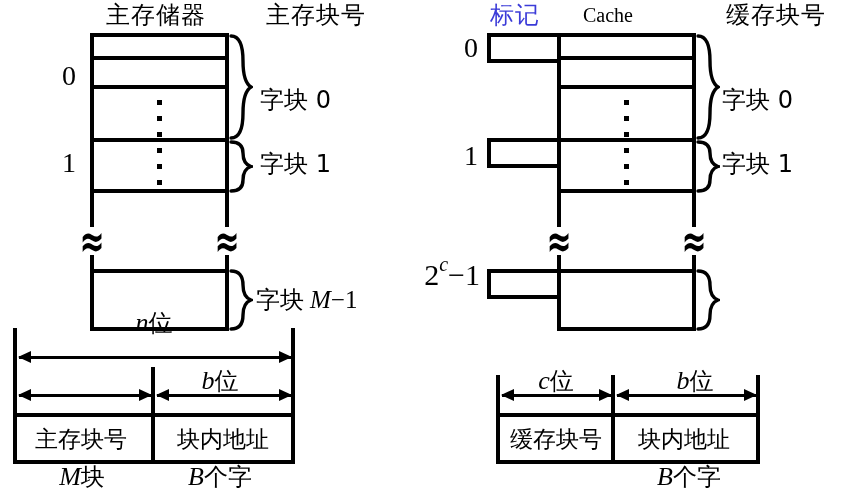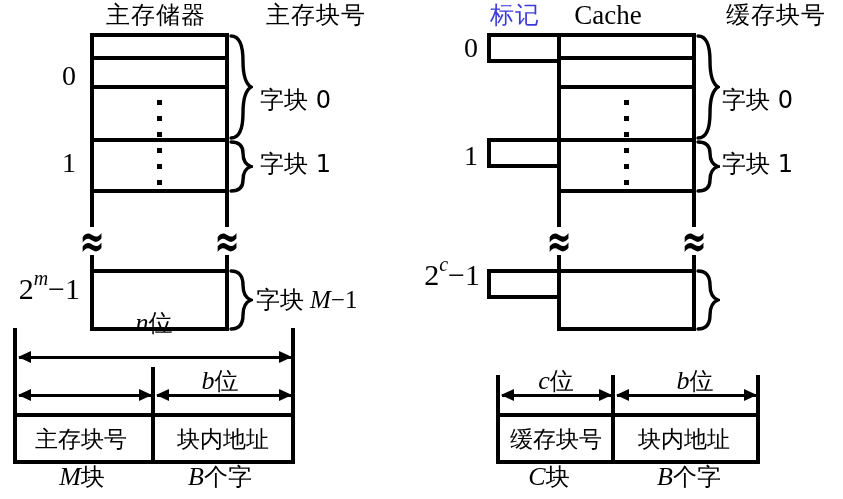--- a/index.html
+++ b/index.html
@@ -64,38 +64,37 @@
     </div>
 
   <div class="brk" style="left:72px;top:228px">≈</div>
   <div class="brk" style="left:207px;top:228px">≈</div>
   <div class="vl" style="left:90px;top:255px;height:16px"></div>
   <div class="vl" style="left:225px;top:255px;height:16px"></div>
   <div class="bx" style="left:90px;top:269px;width:139px;height:62px"></div>
 
   <div class="num" style="left:54px;top:61px;width:30px">0</div>
   <div class="num" style="left:54px;top:148px;width:30px">1</div>
-  <div class="pow" style="left:0;top:272px;width:80px"><span>2</span><sup>m</sup><span>−1</span></div>
 
   <svg class="brace" style="left:229px;top:34px" width="24" height="106" viewBox="0 0 24 106">
     <path d="M2,2 Q14,2 14,27 Q14,48 22,53 Q14,58 14,79 Q14,104 2,104" fill="none" stroke="#000" stroke-width="3.4" stroke-linecap="round"></path>
     </svg>
   <svg class="brace" style="left:229px;top:140px" width="24" height="53" viewBox="0 0 24 53">
     <path d="M2,2 Q14,2 14,13 Q14,24 22,26.5 Q14,29 14,40 Q14,51 2,51" fill="none" stroke="#000" stroke-width="3.4" stroke-linecap="round"></path>
     </svg>
   <svg class="brace" style="left:229px;top:269px" width="24" height="62" viewBox="0 0 24 62">
     <path d="M2,2 Q14,2 14,16 Q14,28 22,31 Q14,34 14,46 Q14,60 2,60" fill="none" stroke="#000" stroke-width="3.4" stroke-linecap="round"></path>
     </svg>
 
   <div class="lbl" style="left:260px;top:87px">字块 0</div>
   <div class="lbl" style="left:260px;top:151px">字块 1</div>
   <div class="lbl" style="left:256px;top:287px"><span>字块</span><span class="it">M</span><span class="tail">−1</span></div>
 
   <div class="abs cjk t blue" style="left:485px;top:2px;width:60px">标记</div>
-  <div class="abs t serif" style="left:568px;top:2px;width:80px;font-size:27px;line-height:26px">Cache</div>
+  <div class="abs t serif" style="left:568px;top:2px;width:80px;font-size:20px;line-height:26px">Cache</div>
   <div class="abs cjk t" style="left:706px;top:2px;width:140px">缓存块号</div>
 
   <div class="vl" style="left:557px;top:33px;height:194px"></div>
   <div class="vl" style="left:692px;top:33px;height:194px"></div>
   <div class="hl" style="left:557px;top:33px;width:139px"></div>
   <div class="hl" style="left:557px;top:56px;width:139px"></div>
   <div class="hl" style="left:557px;top:85px;width:139px"></div>
   <div class="hl" style="left:557px;top:138px;width:139px"></div>
   <div class="hl" style="left:557px;top:189px;width:139px"></div>
   <div class="dots" style="left:624px;top:100px">
@@ -155,16 +154,15 @@
   <div class="vl" style="left:611px;top:375px;height:42px"></div>
   <div class="vl" style="left:756px;top:375px;height:42px"></div>
   <div class="bit" style="left:506px;top:368px;width:100px"><span class="it">c</span><span>位</span></div>
   <div class="bit" style="left:645px;top:368px;width:100px"><span class="it">b</span><span>位</span></div>
   <div class="arrow" style="left:502px;top:394px;width:109px"></div>
   <div class="arrow" style="left:617px;top:394px;width:139px"></div>
   <div class="bx" style="left:496px;top:413px;width:264px;height:51px"></div>
   <div class="vl" style="left:611px;top:413px;height:51px"></div>
   <div class="fld" style="left:498px;top:426px;width:116px">缓存块号</div>
   <div class="fld" style="left:622px;top:426px;width:124px">块内地址</div>
-  <div class="cap" style="left:499px;top:464px;width:100px"><span class="it">C</span><span>块</span></div>
   <div class="cap" style="left:633px;top:464px;width:112px"><span class="it">B</span><span>个字</span></div>
 
 </div>
 
 </body></html>

